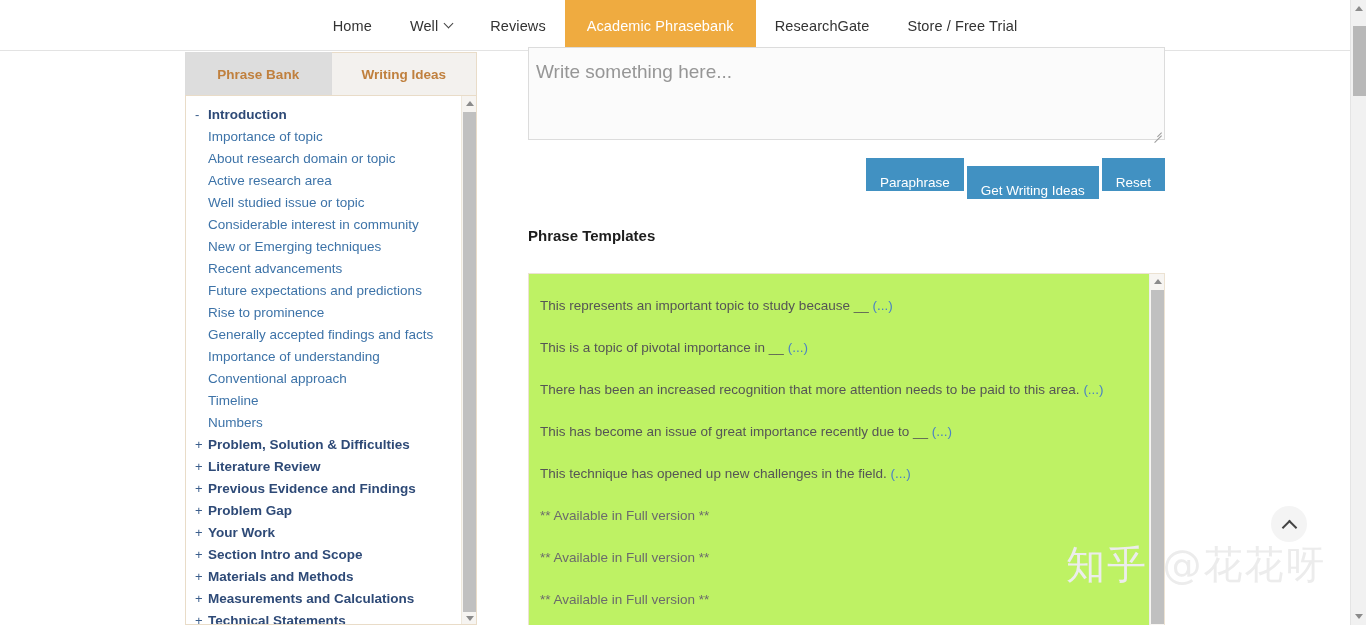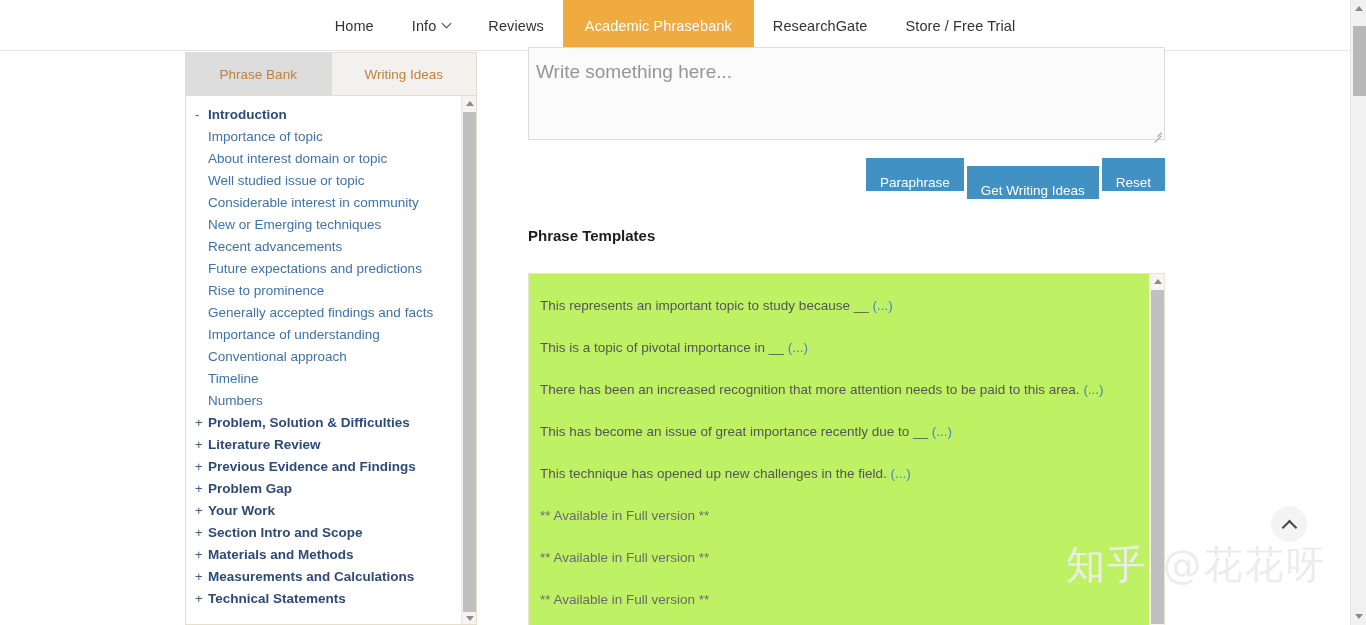--- a/index.html
+++ b/index.html
@@ -71,20 +71,21 @@
   .sidebar {
     position: absolute;
     left: 185px; top: 52px;
     width: 292px;
     height: 573px;
   }
   .side-tabs {
     display: flex;
     height: 43px;
     width: 292px;
+    font-weight: bold;
   }
   .side-tab {
     flex: 1;
     display: flex;
     align-items: center;
     justify-content: center;
     font-size: 13.5px;
     color: #c0803e;
     cursor: pointer;
     border: 1px solid #e9dcc8;
@@ -329,21 +330,21 @@
 <body>
 
 <div id="page">
 
   <div class="topnav">
     <div class="nav-items" id="nav-items">
         <div class="nav-item">
           <span>Home</span>
         </div>
         <div class="nav-item">
-          <span>Info</span>
+          <span>Well</span>
           <span class="caret"></span>
         </div>
         <div class="nav-item">
           <span>Reviews</span>
         </div>
         <div class="nav-item active">
           <span>Academic Phrasebank</span>
         </div>
         <div class="nav-item">
           <span>ResearchGate</span>
@@ -366,21 +367,24 @@
     <div class="side-list">
       <div id="side-rows">
           <div class="side-row group">
             <span class="side-marker">-</span>
             <span class="side-label">Introduction</span>
           </div>
           <div class="side-row child">
             <span class="side-label">Importance of topic</span>
           </div>
           <div class="side-row child">
-            <span class="side-label">About interest domain or topic</span>
+            <span class="side-label">About research domain or topic</span>
+          </div>
+          <div class="side-row child">
+            <span class="side-label">Active research area</span>
           </div>
           <div class="side-row child">
             <span class="side-label">Well studied issue or topic</span>
           </div>
           <div class="side-row child">
             <span class="side-label">Considerable interest in community</span>
           </div>
           <div class="side-row child">
             <span class="side-label">New or Emerging techniques</span>
           </div>

